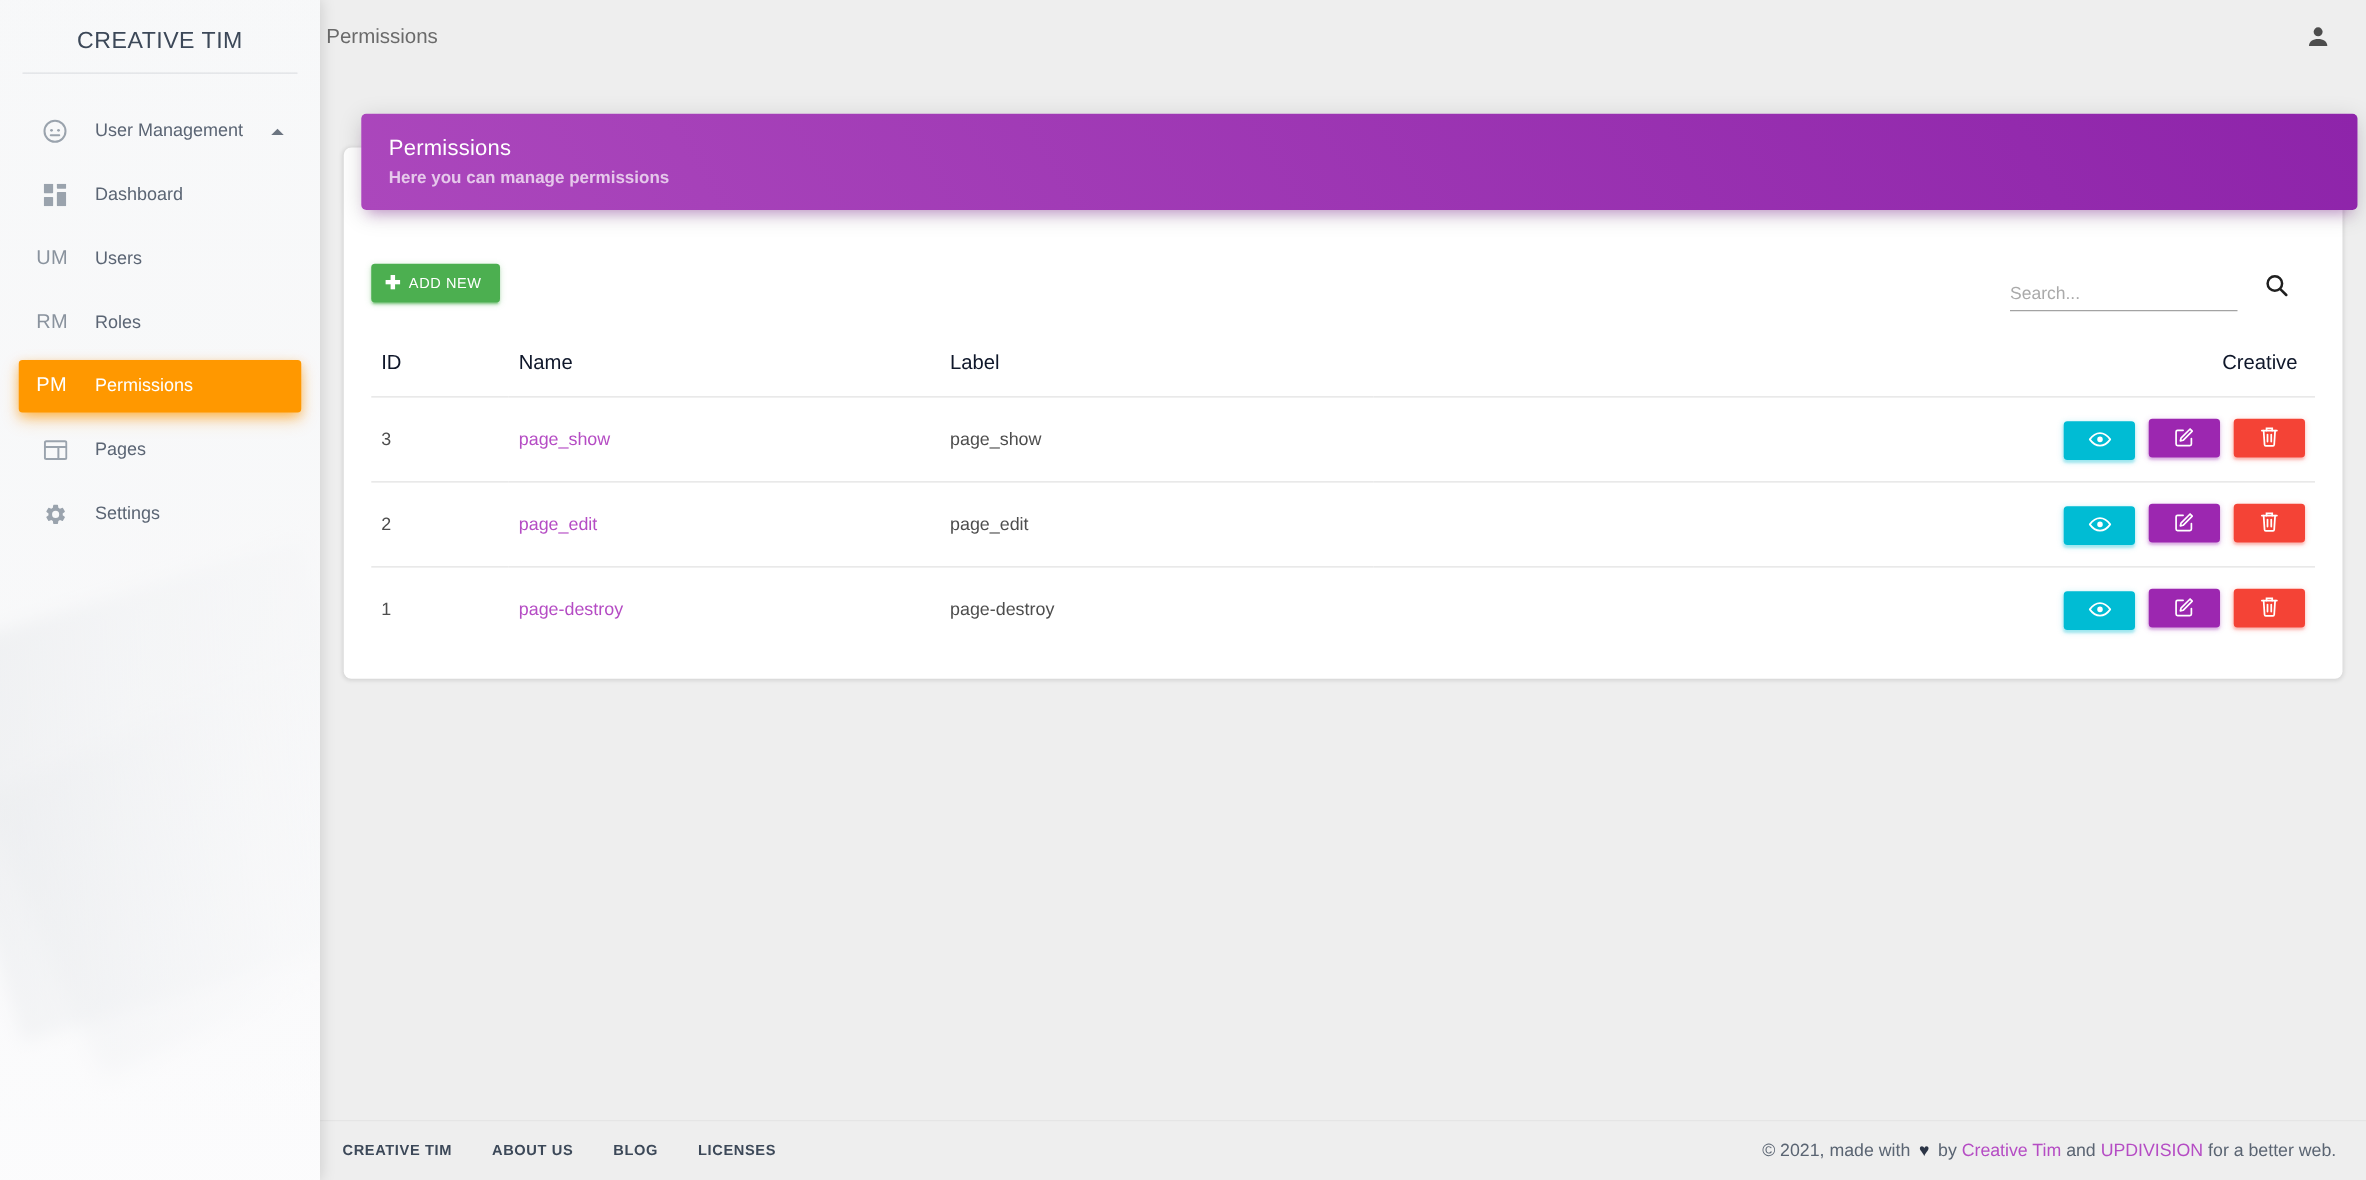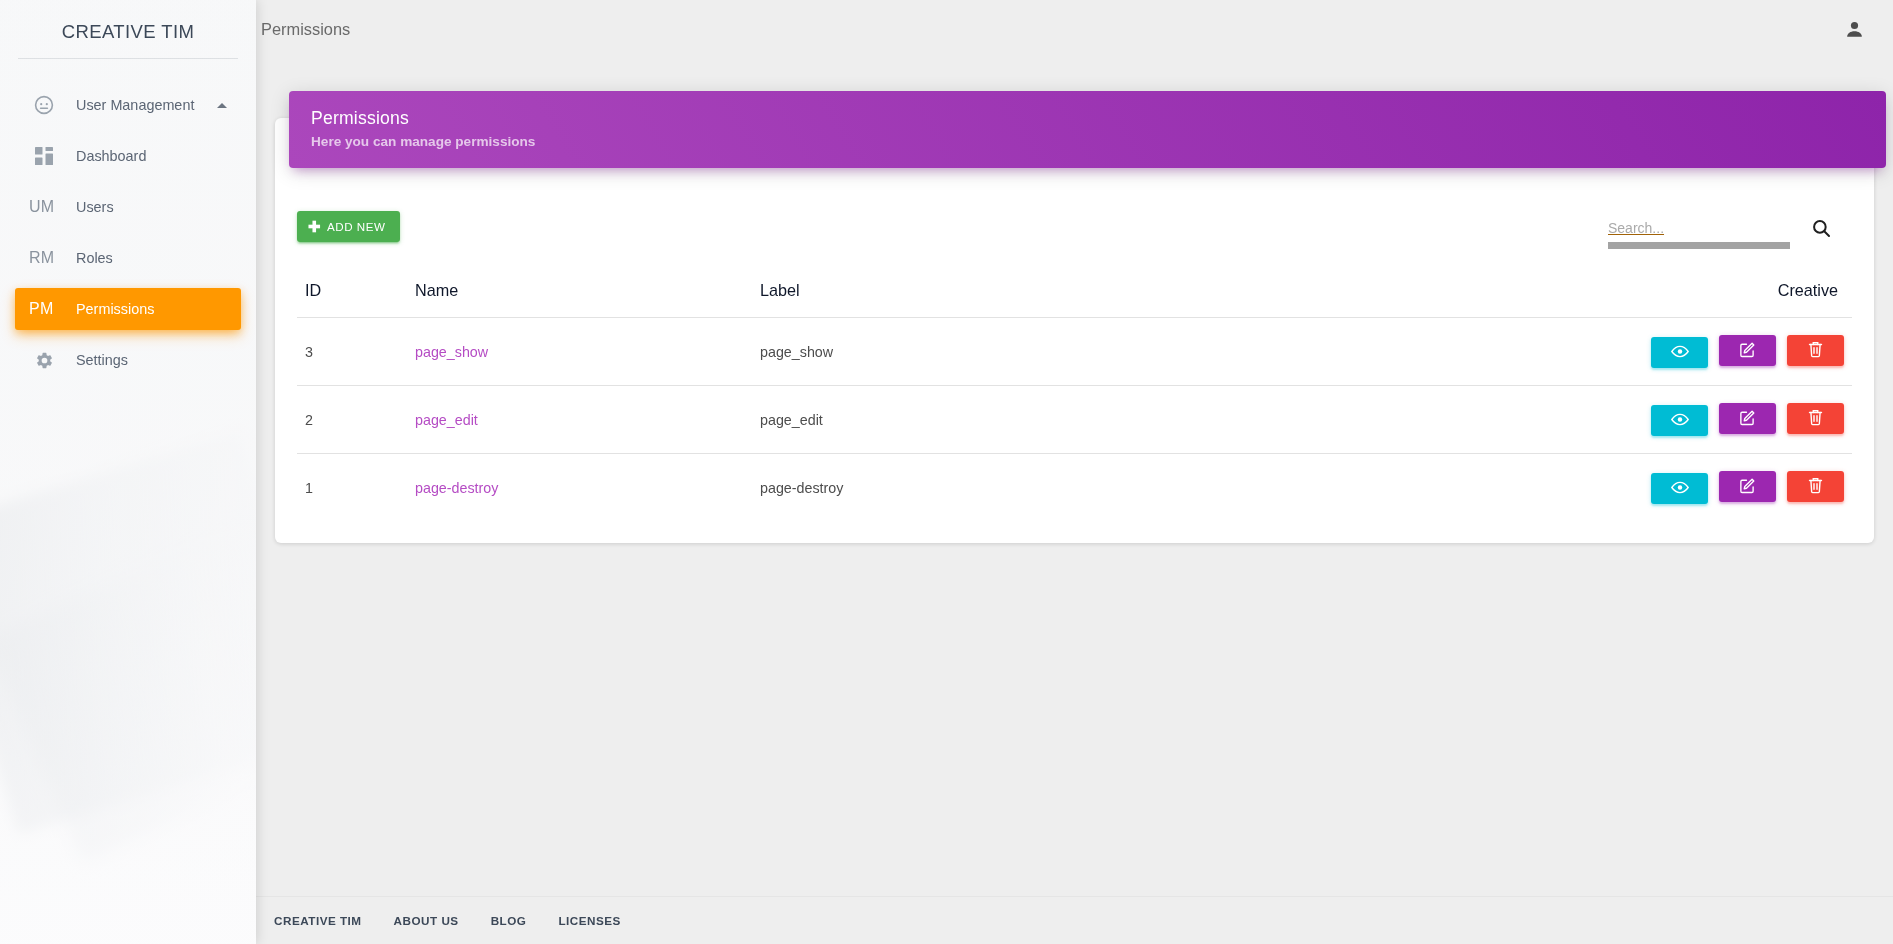--- a/index.html
+++ b/index.html
@@ -162,27 +162,26 @@
     cursor: pointer;
     box-shadow: 0 2px 2px 0 rgba(76,175,80,0.28),
                 0 3px 1px -2px rgba(76,175,80,0.32),
                 0 1px 5px 0 rgba(76,175,80,0.26);
   }
   .btn-add .plus { font-size: 15px; margin-right: 6px; line-height: 1; font-weight: 700; }
 
   .search-wrap { margin-left: auto; display: flex; align-items: flex-end; }
   .search-field {
     width: 182px;
-    border: none; border-bottom: 7px solid #a3a3a3;
+    border: none; border-bottom: 1px solid #a3a3a3;
     background: transparent;
     font-size: 14px; color: #a16207;
     font-family: "Liberation Sans", sans-serif;
     padding: 6px 0 6px 0;
     outline: none;
-    text-decoration: underline;
   }
   .search-field::placeholder { color: #aaaaaa; }
   .search-btn {
     width: 62px; height: 38px;
     background: transparent; border: none;
     display: flex; align-items: center; justify-content: center;
     cursor: pointer; color: #1f1f1f;
   }
 
   table.data { width: 100%; border-collapse: collapse; margin-top: 22px; }
@@ -286,20 +285,29 @@
       <div class="navitem">
         <span class="abbr">RM</span>
         <span>Roles</span>
       </div>
 
       <div class="navitem active">
         <span class="abbr">PM</span>
         <span>Permissions</span>
       </div>
 
+      <div class="navitem">
+        <span class="ico">
+          <svg width="19" height="16" viewBox="0 0 19 16" fill="none" stroke="currentColor" stroke-width="1.6">
+            <rect x="0.9" y="0.9" width="17.2" height="14.2" rx="1.2"></rect>
+            <path d="M0.9 5.6h17.2M11.7 5.6V15.1"></path>
+          </svg>
+        </span>
+        <span>Pages</span>
+      </div>
 
 
       <div class="navitem">
         <span class="ico">
           <svg width="19" height="19" viewBox="0 0 24 24" fill="currentColor">
             <path d="M19.14 12.94a7.6 7.6 0 0 0 0-1.88l2.03-1.58a.5.5 0 0 0 .12-.64l-1.92-3.32a.5.5 0 0 0-.6-.22l-2.39.96a7.3 7.3 0 0 0-1.62-.94l-.36-2.54a.5.5 0 0 0-.5-.42h-3.84a.5.5 0 0 0-.49.42l-.36 2.54c-.59.24-1.13.56-1.62.94l-2.39-.96a.5.5 0 0 0-.6.22L2.68 8.84a.5.5 0 0 0 .12.64l2.03 1.58a7.6 7.6 0 0 0 0 1.88L2.8 14.52a.5.5 0 0 0-.12.64l1.92 3.32c.12.21.37.3.6.22l2.39-.96c.49.38 1.03.7 1.62.94l.36 2.54c.04.24.25.42.49.42h3.84c.25 0 .46-.18.5-.42l.36-2.54c.59-.24 1.13-.56 1.62-.94l2.39.96c.23.08.48-.1.6-.22l1.92-3.32a.5.5 0 0 0-.12-.64l-2.03-1.58zM12 15.6A3.6 3.6 0 1 1 12 8.4a3.6 3.6 0 0 1 0 7.2z"></path>
           </svg>
         </span>
         <span>Settings</span>
       </div>
@@ -472,13 +480,16 @@
   </div>
 </section>
 
 <footer id="footer">
   <nav class="flinks">
     <a>CREATIVE TIM</a>
     <a>ABOUT US</a>
     <a>BLOG</a>
     <a>LICENSES</a>
   </nav>
+  <div class="fright">
+    <span>© 2021, made with </span><span class="heart">♥</span><span> by </span><a>Creative Tim</a><span> and </span><a>UPDIVISION</a><span> for a better web.</span>
+  </div>
 </footer>
 
 </body></html>

